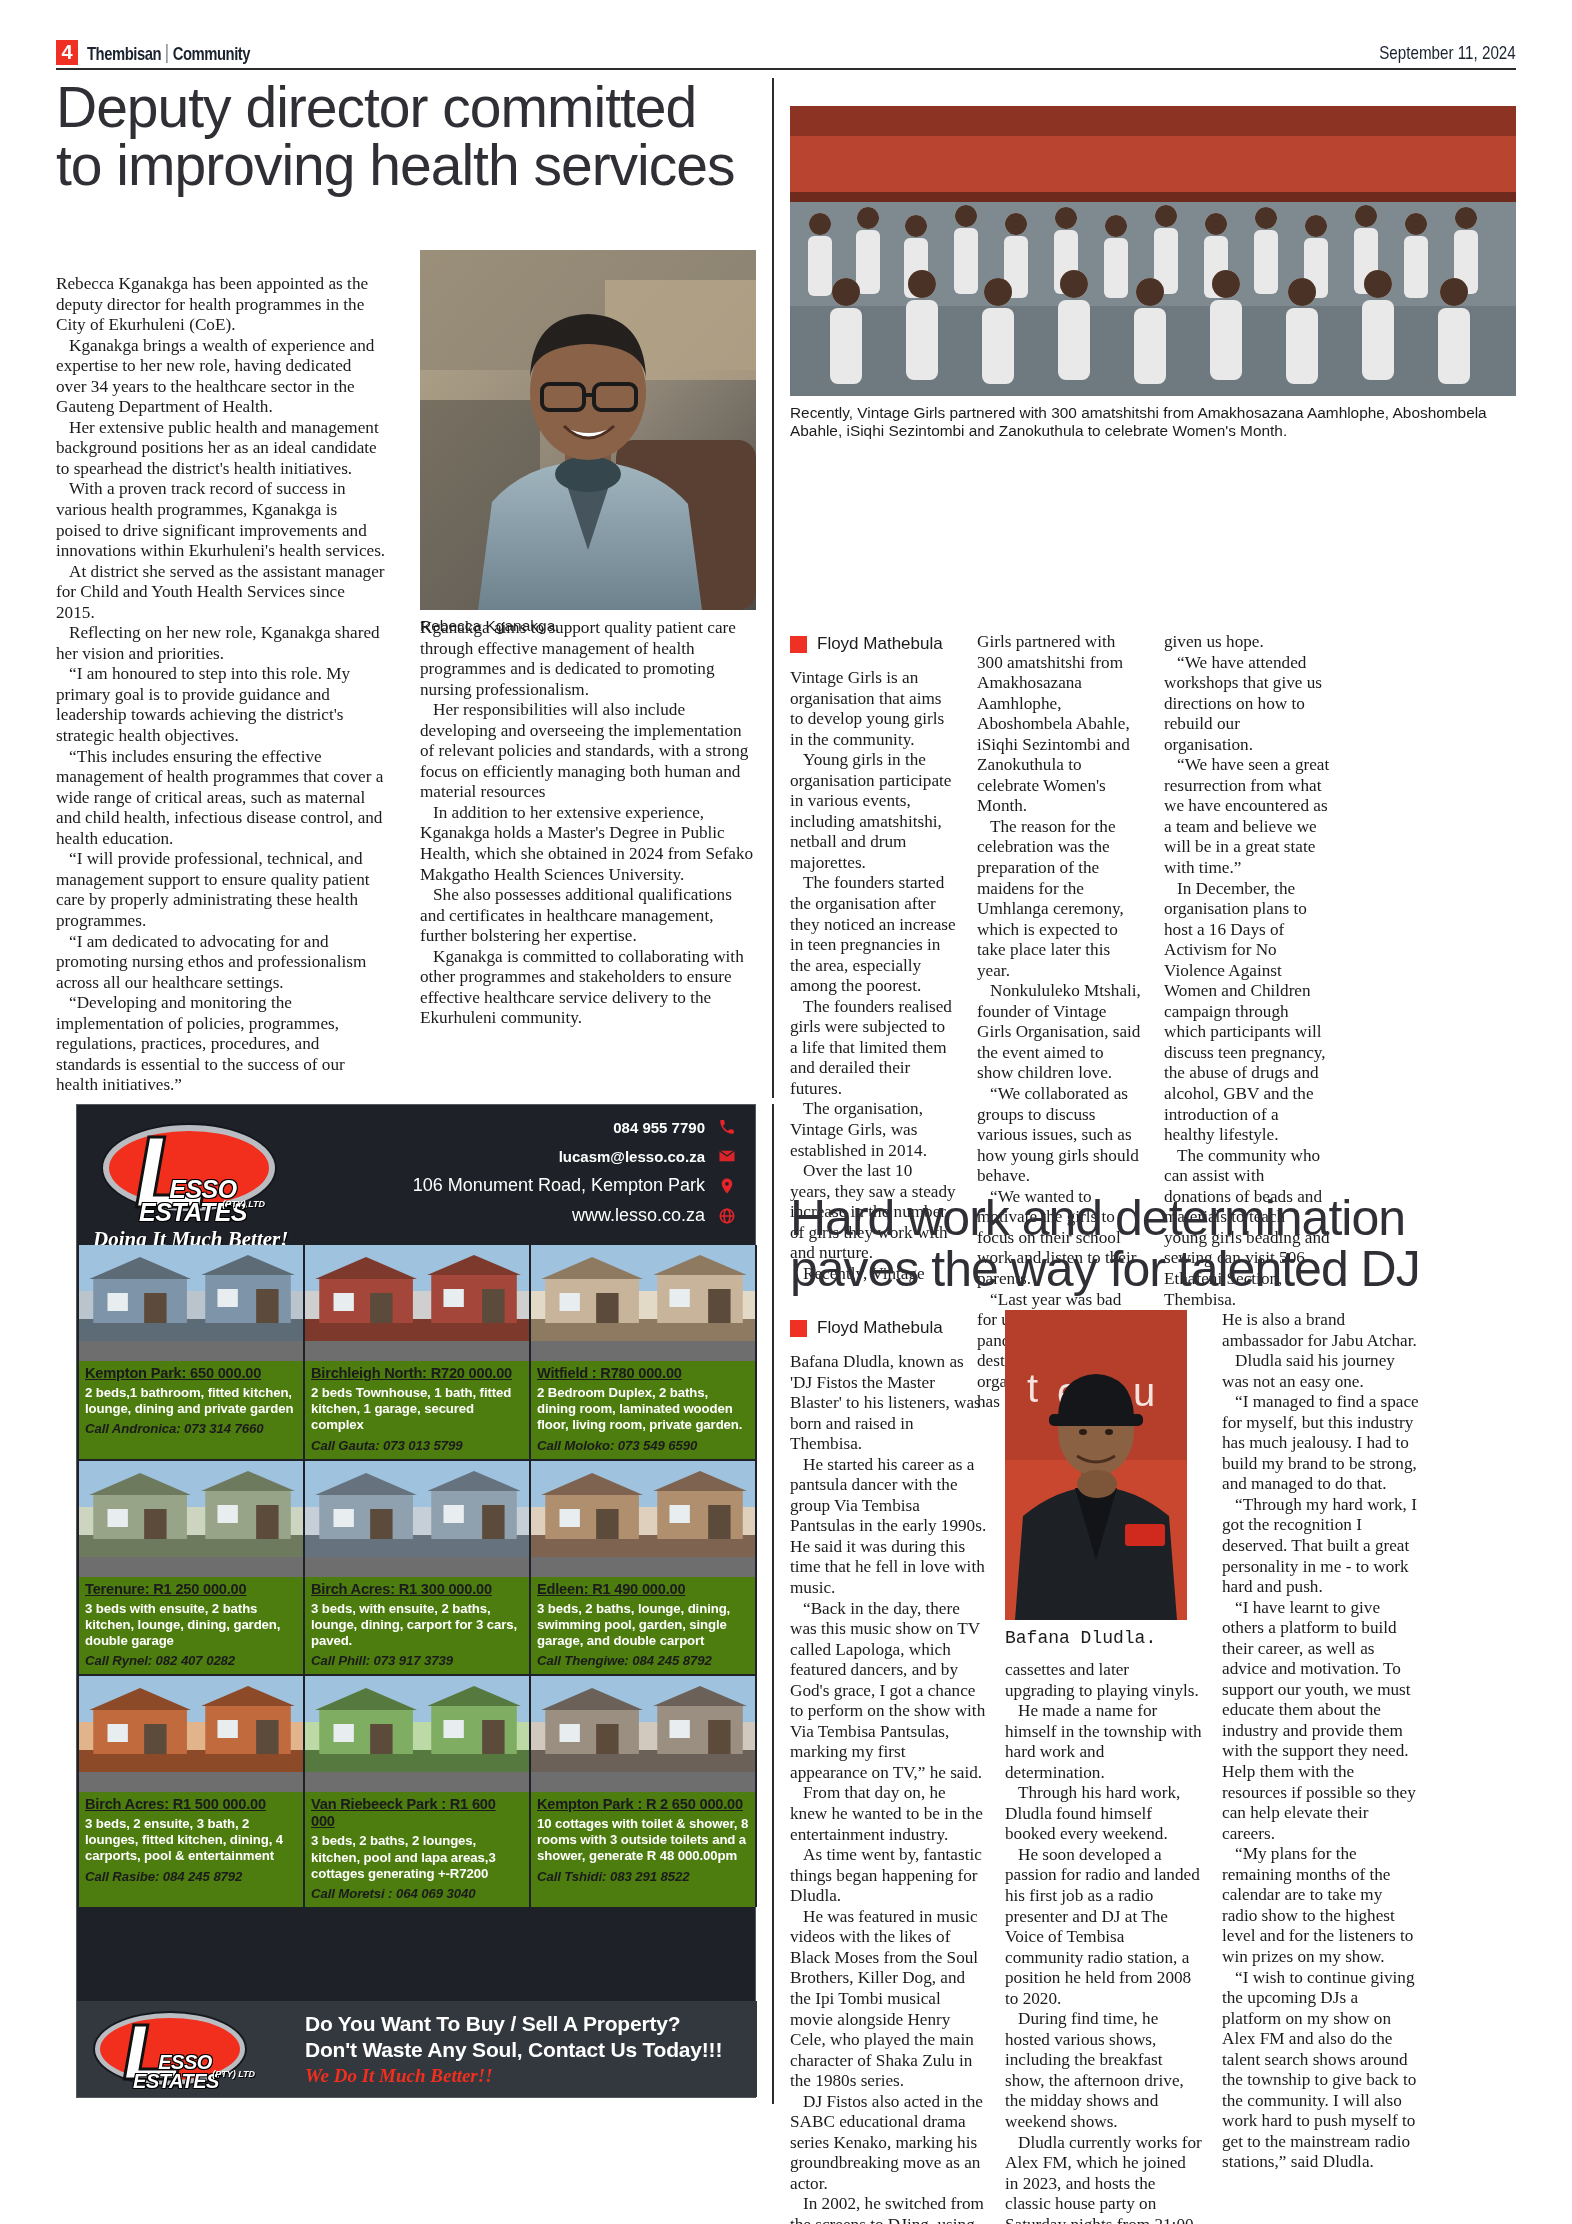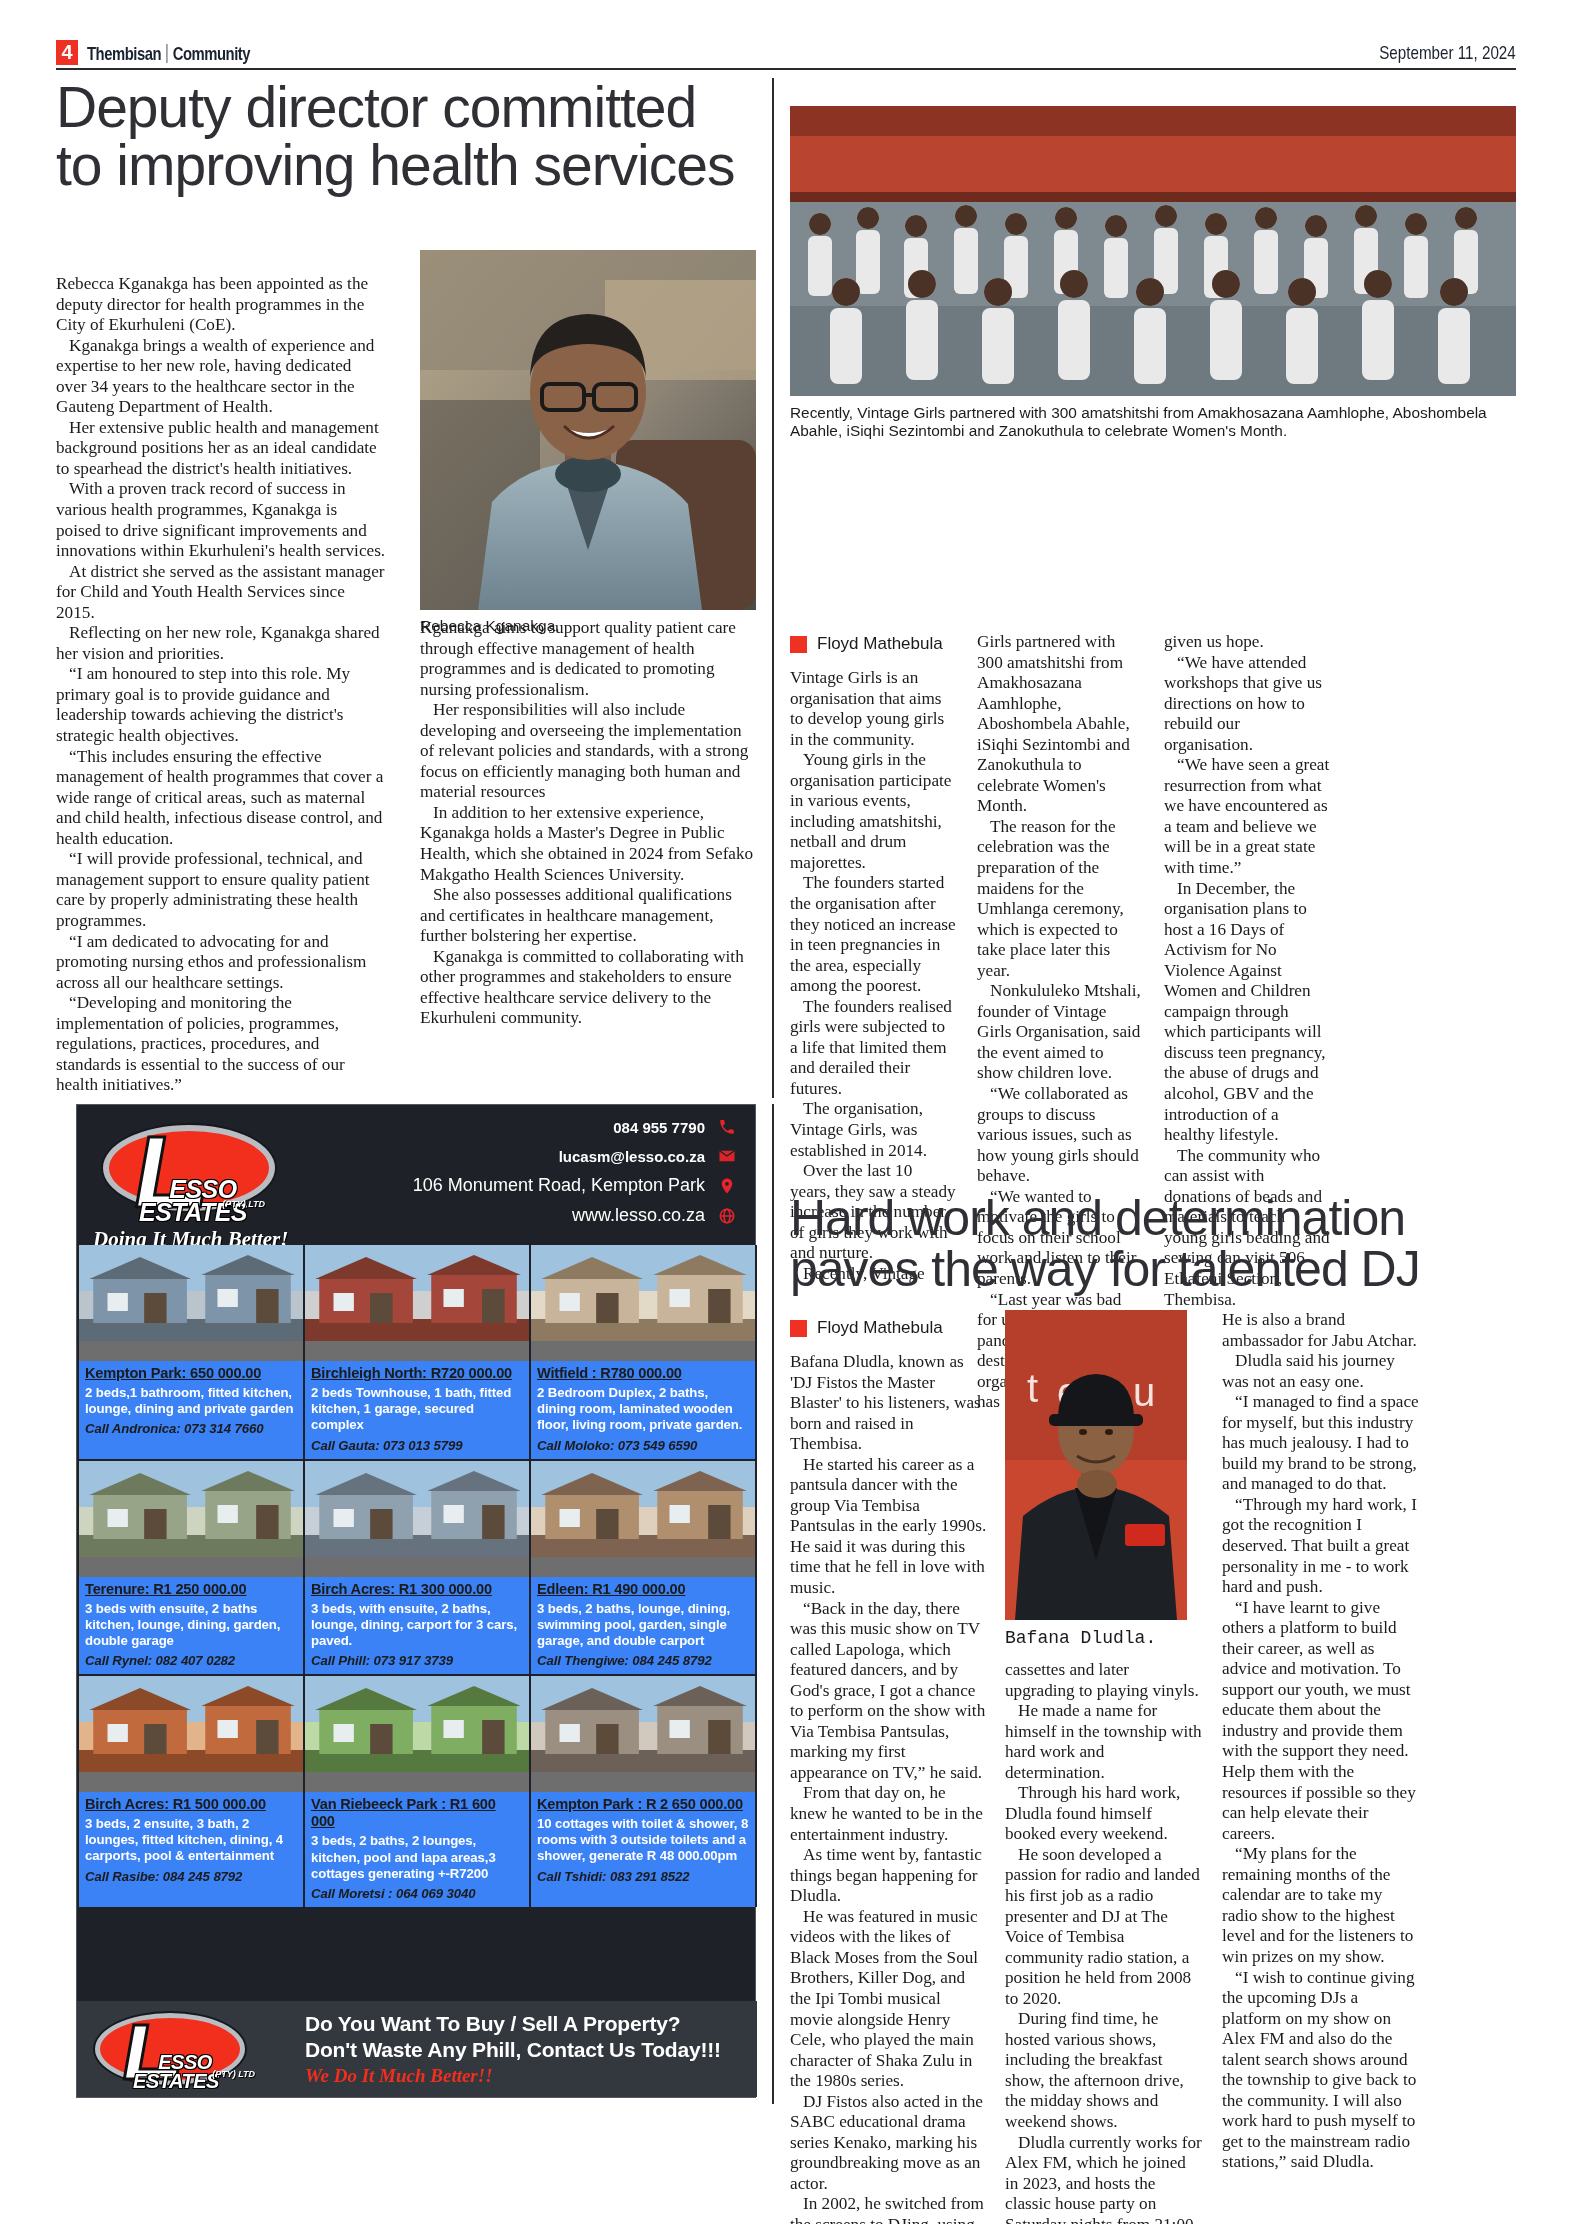--- a/index.html
+++ b/index.html
@@ -193,21 +193,21 @@
   }
   .ico svg { display:block; }
 
   
   .grid {
     position: absolute; left: 0; top: 140px; width: 680px;
     display: grid; grid-template-columns: 1fr 1fr 1fr;
     gap: 2px; padding: 0 2px;
     background: #1e2228;
   }
-  .cell { background: #3b82f6; display: flex; flex-direction: column; }
+  .cell { background: #4d7c0f; display: flex; flex-direction: column; }
   .cell .ph { width: 100%; height: 116px; overflow: hidden; position: relative; }
   .cell .info { padding: 4px 6px 6px 6px; flex: 1; }
   .cell .ttl {
     font-family: "Liberation Sans", sans-serif; font-weight: bold;
     font-size: 14.6px; color: #1b1b1b; text-decoration: underline;
     letter-spacing: -0.2px; line-height: 1.18;
   }
   .cell .desc {
     font-family: "Liberation Sans", sans-serif; font-weight: bold;
     font-size: 13.2px; color: #ffffff; line-height: 1.22; margin-top: 3px;
@@ -788,19 +788,19 @@
           <path d="M48 18 L62 18 L62 62 L100 62 L100 72 L48 72 Z" fill="#ffffff" stroke="#111" stroke-width="3" transform="skewX(-10)"></path>
         </svg>
         <div class="logo-text" style="width:170px;height:84px">
           <div class="logo-l1" style="font-size:20px;margin-left:22px">ESSO</div>
           <div class="logo-l2" style="font-size:20px;margin-left:4px">ESTATES</div>
         </div>
         <div class="logo-ptyltd" style="right:34px;bottom:12px">(PTY) LTD</div>
       </div>
       <div class="foot-text">
         <div class="foot-l1">Do You Want To Buy / Sell A Property?</div>
-        <div class="foot-l2">Don't Waste Any Phill, Contact Us Today!!!</div>
+        <div class="foot-l2">Don't Waste Any Soul, Contact Us Today!!!</div>
         <div class="foot-l3">We Do It Much Better!!</div>
       </div>
     </div>
   </div>
 
 </div>
 
 </body></html>

